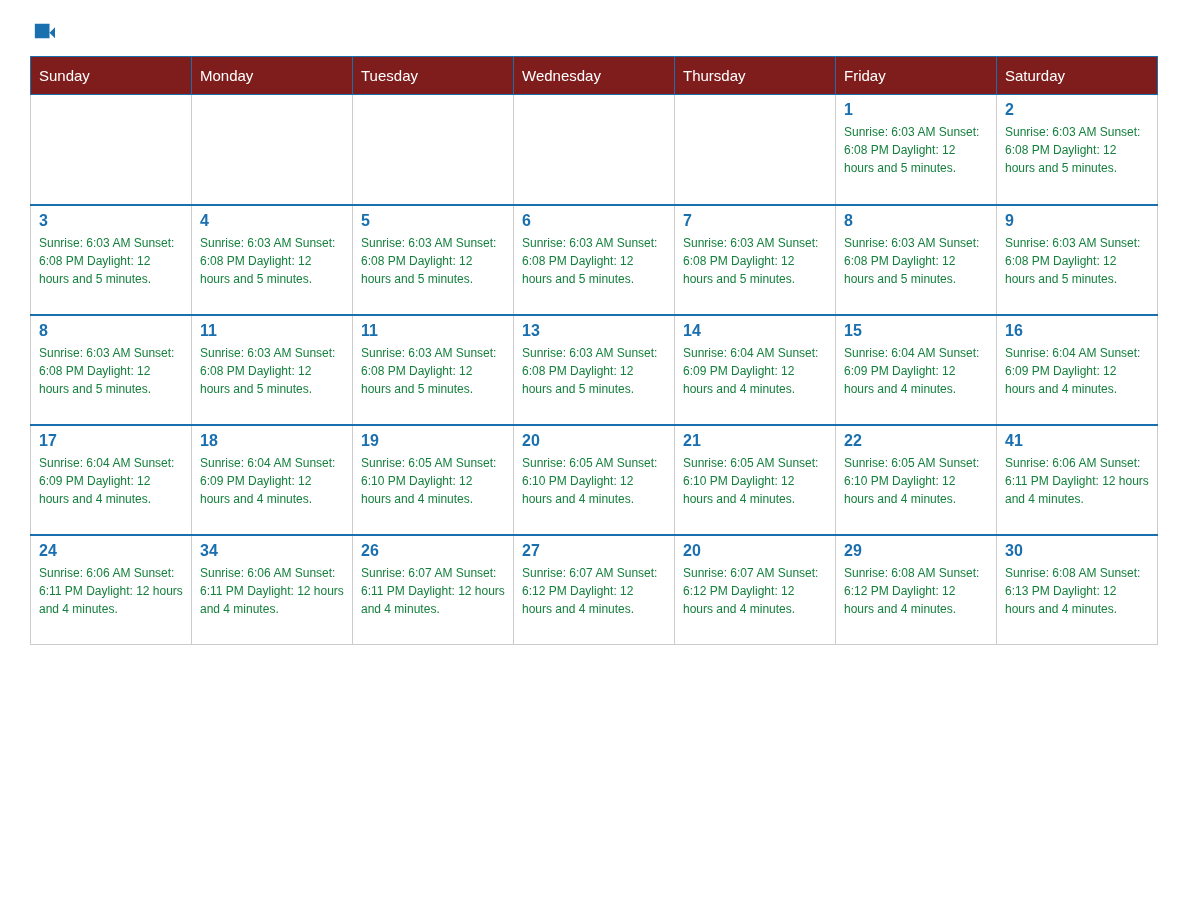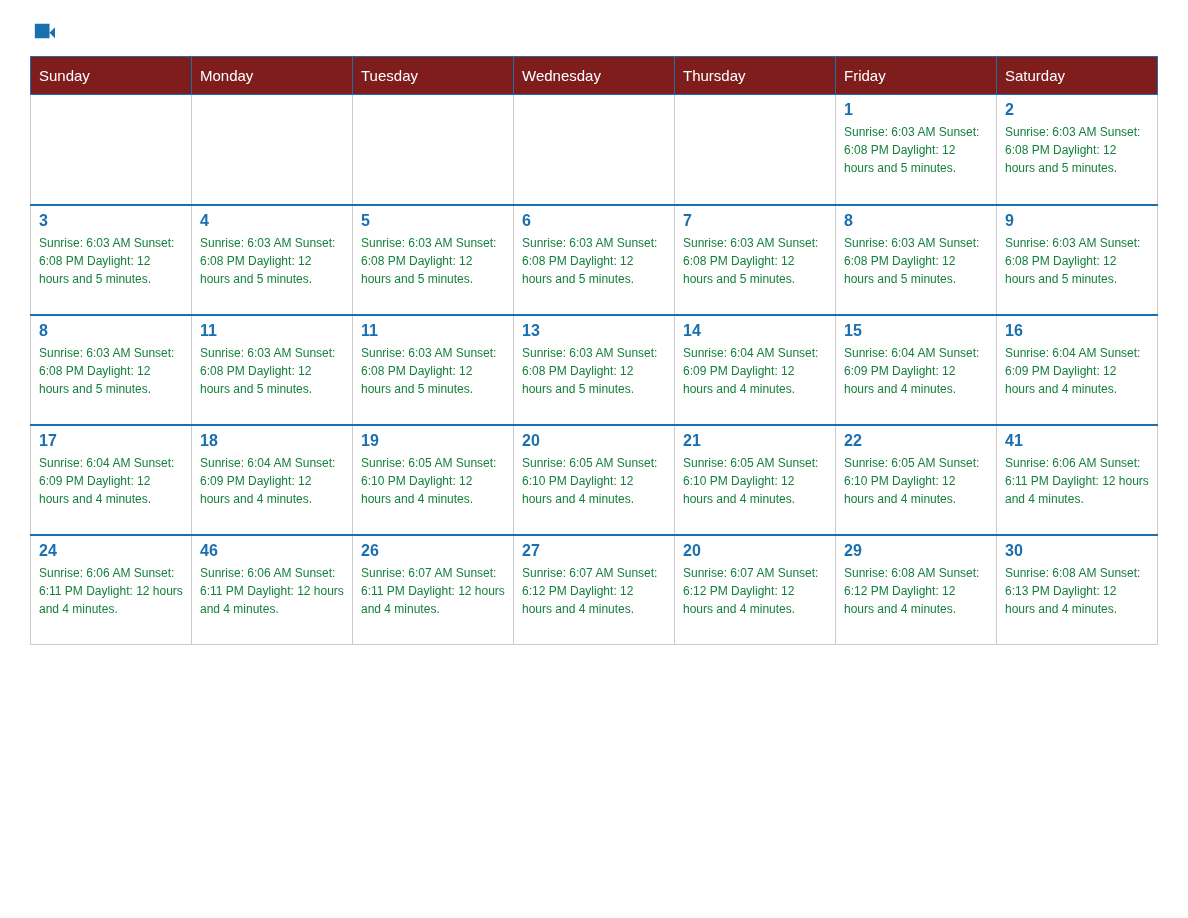--- a/index.html
+++ b/index.html
@@ -289,21 +289,21 @@
         </td>
       </tr>
       <tr class="week-row">
         <td>
           <span class="day-number">24</span>
           <div class="day-info">Sunrise: 6:06 AM
 Sunset: 6:11 PM
 Daylight: 12 hours and 4 minutes.</div>
         </td>
         <td>
-          <span class="day-number">46</span>
+          <span class="day-number">34</span>
           <div class="day-info">Sunrise: 6:06 AM
 Sunset: 6:11 PM
 Daylight: 12 hours and 4 minutes.</div>
         </td>
         <td>
           <span class="day-number">26</span>
           <div class="day-info">Sunrise: 6:07 AM
 Sunset: 6:11 PM
 Daylight: 12 hours and 4 minutes.</div>
         </td>

